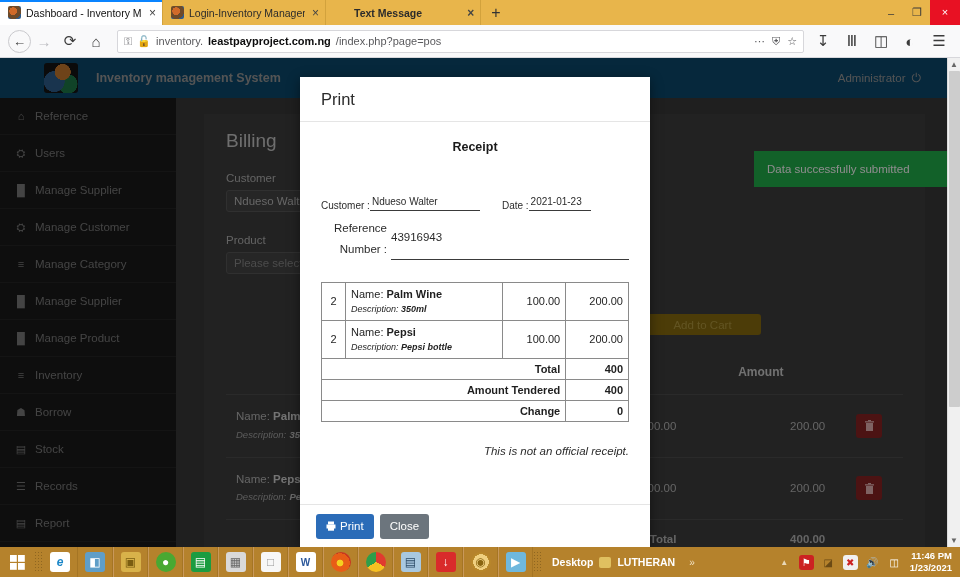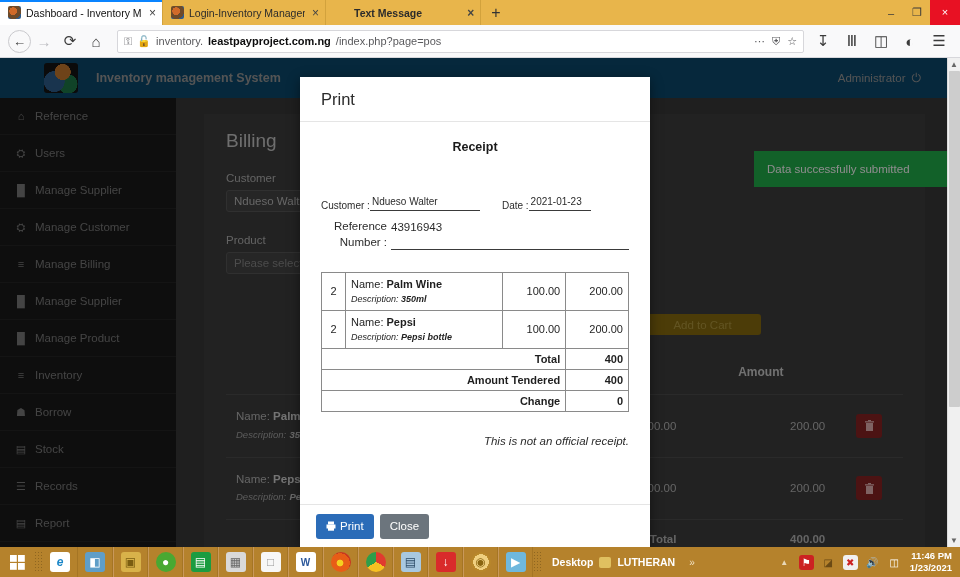--- a/index.html
+++ b/index.html
@@ -195,21 +195,21 @@
   .meta { margin-top: 31px; }
   .meta-row { display: flex; align-items: flex-end; font-size: 10px; color: #2b2b2b; margin-top: 40px; }
   .meta-lbl { white-space: nowrap; }
   .meta-val {
     flex: 1; border-bottom: 1px solid #3a3a3a; padding-left: 2px;
     min-height: 16px; line-height: 16px;
   }
   .meta-val.fixed { flex: 0 0 110px; }
   .meta-val.short { flex: 0 0 62px; }
   .meta-row2 { display: flex; align-items: flex-end; margin-top: 7px; font-size: 11.5px; color: #2b2b2b; }
-  .meta-lbl2 { width: 66px; text-align: right; line-height: 16px; }
+  .meta-lbl2 { width: 66px; text-align: right; line-height: 21px; }
   .meta-val2 {
     flex: 1; margin-left: 4px; border-bottom: 1px solid #3a3a3a;
     min-height: 30px; padding-top: 1px;
   }
 
   .rtable { width: 100%; border-collapse: collapse; margin-top: 22px; }
   .rtable th, .rtable td {
     border: 1px solid #8a8a8a; font-size: 11px; color: #1f1f1f;
     padding: 4px 5px; vertical-align: middle;
   }
@@ -350,21 +350,21 @@
       <div class="sbitem">
         <span class="sbicon">█</span>
         <span>Manage Supplier</span>
       </div>
       <div class="sbitem">
         <span class="sbicon">⛭</span>
         <span>Manage Customer</span>
       </div>
       <div class="sbitem">
         <span class="sbicon">≡</span>
-        <span>Manage Billing</span>
+        <span>Manage Category</span>
       </div>
       <div class="sbitem">
         <span class="sbicon">█</span>
         <span>Manage Supplier</span>
       </div>
       <div class="sbitem">
         <span class="sbicon">█</span>
         <span>Manage Product</span>
       </div>
       <div class="sbitem">

